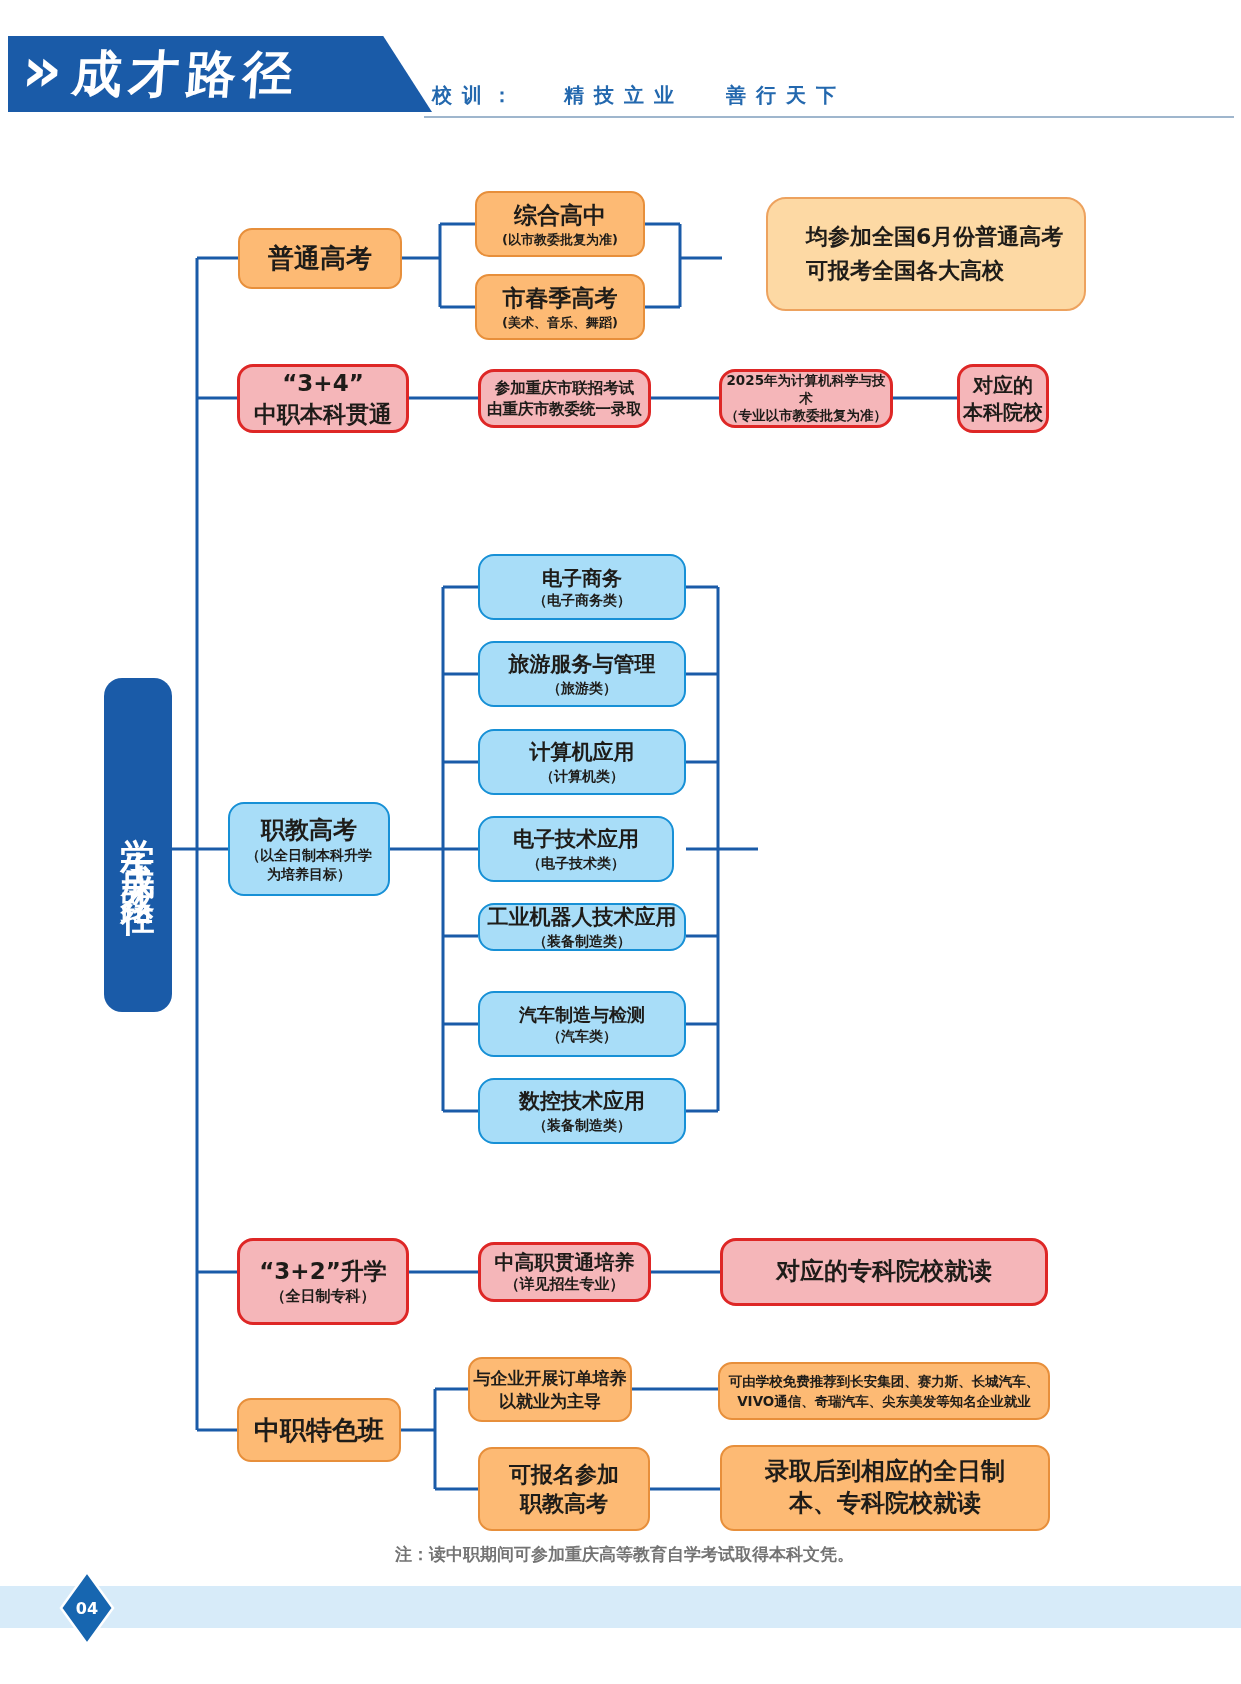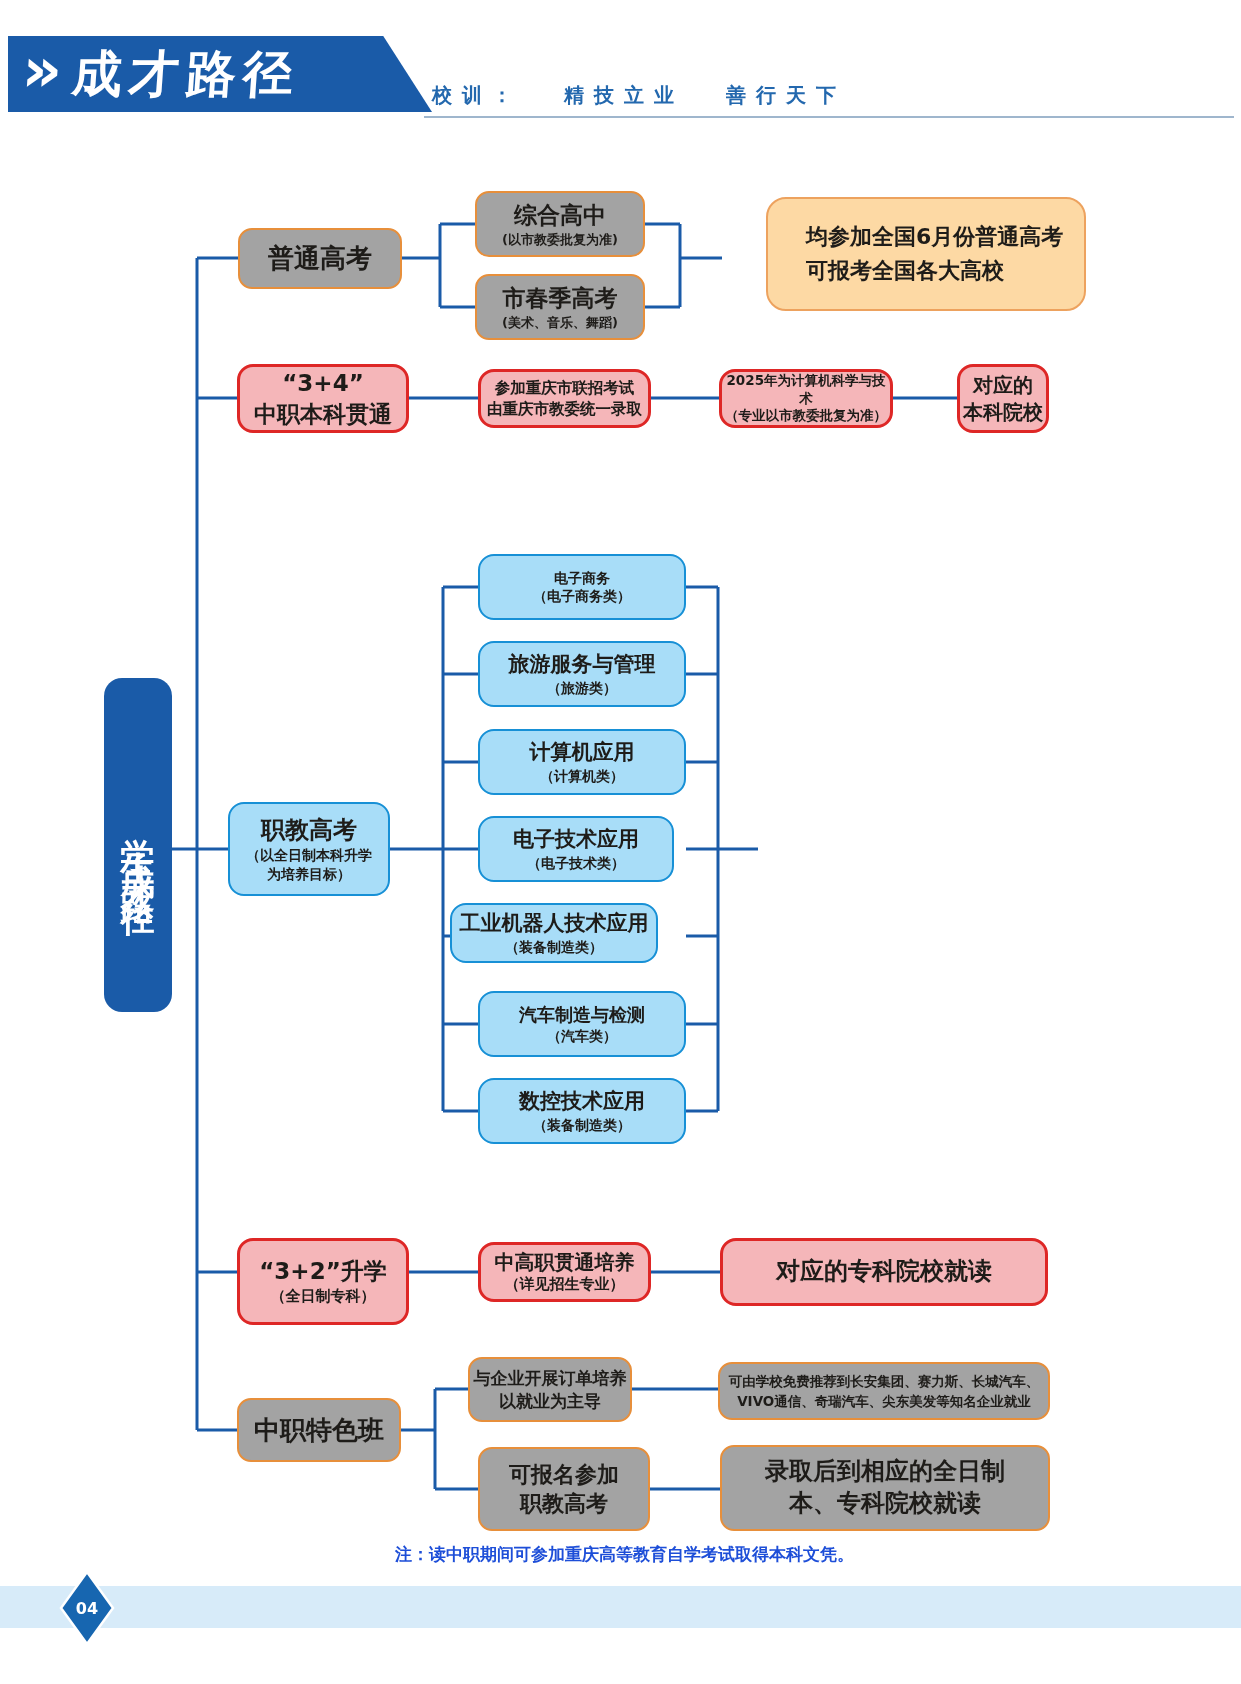--- a/index.html
+++ b/index.html
@@ -14,33 +14,33 @@
   .banner-title{font-size:50px;letter-spacing:7px;}
   .motto{position:absolute;left:432px;top:82px;font-size:20px;color:#2368ae;font-weight:600;
          display:flex;align-items:baseline;}
   .motto span{letter-spacing:10px;}
   .motto .gap{width:42px;}
   .rule{position:absolute;left:424px;top:116px;width:810px;height:2px;background:#9fb6cd;}
   
   .node{position:absolute;box-sizing:border-box;display:flex;flex-direction:column;
         align-items:center;justify-content:center;text-align:center;font-weight:bold;
         color:#1e1c19;white-space:pre-line;line-height:1.32;}
-  .orange{background:#a3a3a3;border:2.5px solid #e78f3b;border-radius:14px;}
+  .orange{background:#fdba74;border:2.5px solid #e78f3b;border-radius:14px;}
   .bigorange{background:#fdd9a4;border:2px solid #eda25e;border-radius:20px;margin-left:44px;}
   .pink{background:#f5b6b9;border:3px solid #de2726;border-radius:16px;}
   .lblue{background:#a8ddf8;border:2.5px solid #1790d6;border-radius:16px;}
   .bigblue{background:#a9daf5;border:2px solid #56b0e0;border-radius:20px;}
   .node .s{font-weight:bold;}
   .side-label{position:absolute;left:104px;top:678px;width:68px;height:334px;background:#1a5ba8;
         border-radius:18px;display:flex;align-items:center;justify-content:center;}
   .side-label span{writing-mode:vertical-rl;color:#fff;font-size:34px;font-weight:bold;
         letter-spacing:13px;padding-top:10px;}
   .desc{align-items:flex-start;text-align:left;padding:16px 24px 12px 26px;line-height:46px;
         font-size:21px;justify-content:center;}
-  .note{position:absolute;left:395px;top:1543px;font-size:17px;font-weight:bold;color:#1d4ed8;}
+  .note{position:absolute;left:395px;top:1543px;font-size:17px;font-weight:bold;color:#737373;}
   .footer-bar{position:absolute;left:0;top:1586px;width:1241px;height:42px;background:#d7ebf9;}
   svg.cx{position:absolute;left:0;top:0;}
 </style>
 </head>
 <body>
 
 <div id="canvas">
 
   <div class="banner">
     <div class="banner-inner">
@@ -137,36 +137,36 @@
   <div class="node pink" style="left:957px;top:364px;width:92px;height:69px;font-size:20px">对应的
 本科院校</div>
 
   <div class="node lblue" style="left:228px;top:802px;width:162px;height:94px">
     <span style="font-size:24px">职教高考</span>
     <span class="s" style="font-size:14px">（以全日制本科升学
 为培养目标）</span>
   </div>
 
   <div class="node lblue" style="left:478px;top:554px;width:208px;height:66px">
-    <span style="font-size:14px">电子商务</span>
+    <span style="font-size:20px">电子商务</span>
     <span class="s" style="font-size:14px">（电子商务类）</span>
   </div>
   <div class="node lblue" style="left:478px;top:641px;width:208px;height:66px">
     <span style="font-size:21px">旅游服务与管理</span>
     <span class="s" style="font-size:14px">（旅游类）</span>
   </div>
   <div class="node lblue" style="left:478px;top:729px;width:208px;height:66px">
     <span style="font-size:21px">计算机应用</span>
     <span class="s" style="font-size:14px">（计算机类）</span>
   </div>
   <div class="node lblue" style="left:478px;top:816px;width:196px;height:66px">
     <span style="font-size:21px">电子技术应用</span>
     <span class="s" style="font-size:14px">（电子技术类）</span>
   </div>
-  <div class="node lblue" style="left:450px;top:903px;width:208px;height:60px">
+  <div class="node lblue" style="left:478px;top:903px;width:208px;height:48px">
     <span style="font-size:21px">工业机器人技术应用</span>
     <span class="s" style="font-size:14px">（装备制造类）</span>
   </div>
   <div class="node lblue" style="left:478px;top:991px;width:208px;height:66px">
     <span style="font-size:18px">汽车制造与检测</span>
     <span class="s" style="font-size:14px">（汽车类）</span>
   </div>
   <div class="node lblue" style="left:478px;top:1078px;width:208px;height:66px">
     <span style="font-size:21px">数控技术应用</span>
     <span class="s" style="font-size:14px">（装备制造类）</span>

